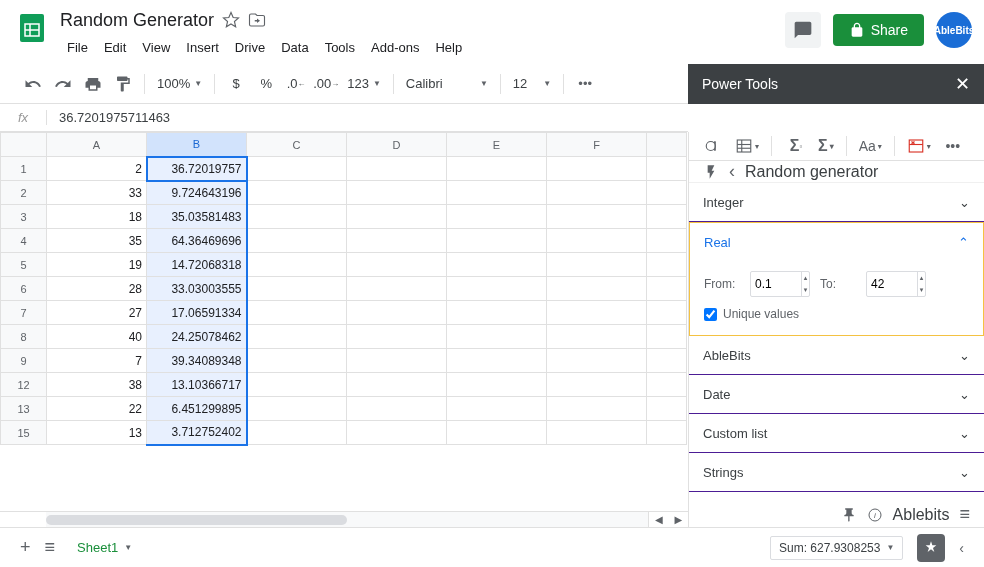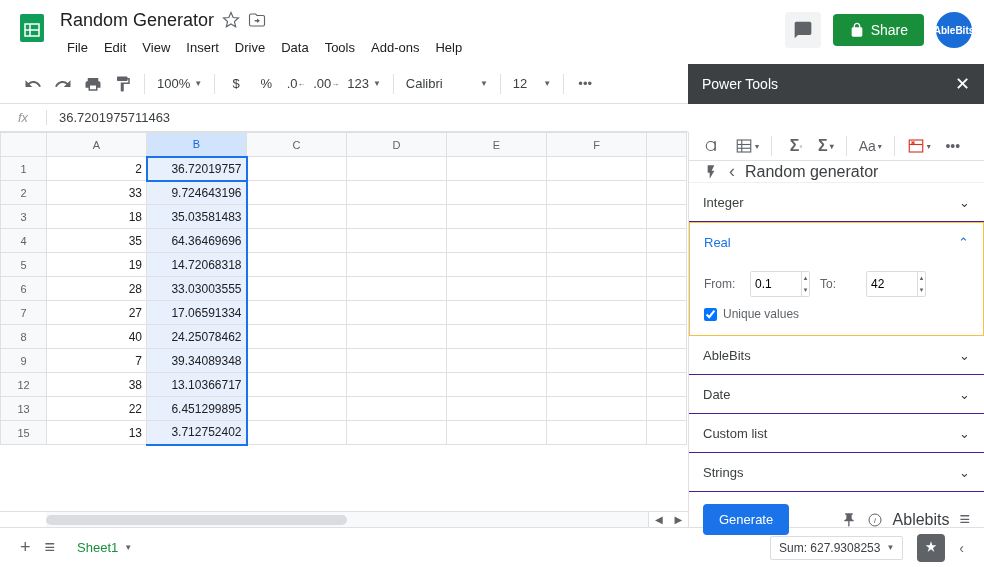--- a/index.html
+++ b/index.html
@@ -439,21 +439,20 @@
         </div>
     </div>
     <div class="section">
       <div class="section-head">
           <span>Strings</span>
           <span>⌄</span>
         </div>
     </div>
 
     <div class="sb-footer">
-      <button class="gen-btn">Generate</button>
       <div class="sb-footer-right">
         <svg width="16" height="16" viewBox="0 0 24 24">
             <path d="M16 9V4h1c.6 0 1-.4 1-1s-.4-1-1-1H7c-.6 0-1 .4-1 1s.4 1 1 1h1v5c0 1.7-1.3 3-3 3v2h5.8v7l1 1 1-1v-7H19v-2c-1.7 0-3-1.3-3-3z" fill="#5f6368"></path>
           </svg>
         <svg width="16" height="16" viewBox="0 0 24 24">
             <circle cx="12" cy="12" r="9" fill="none" stroke="#5f6368" stroke-width="1.5"></circle>
             <text x="12" y="16" text-anchor="middle" font-size="12" font-style="italic" fill="#5f6368">i</text>
           </svg>
         <span class="ablebits-txt">Ablebits</span>
         <span style="font-size:18px">≡</span>

